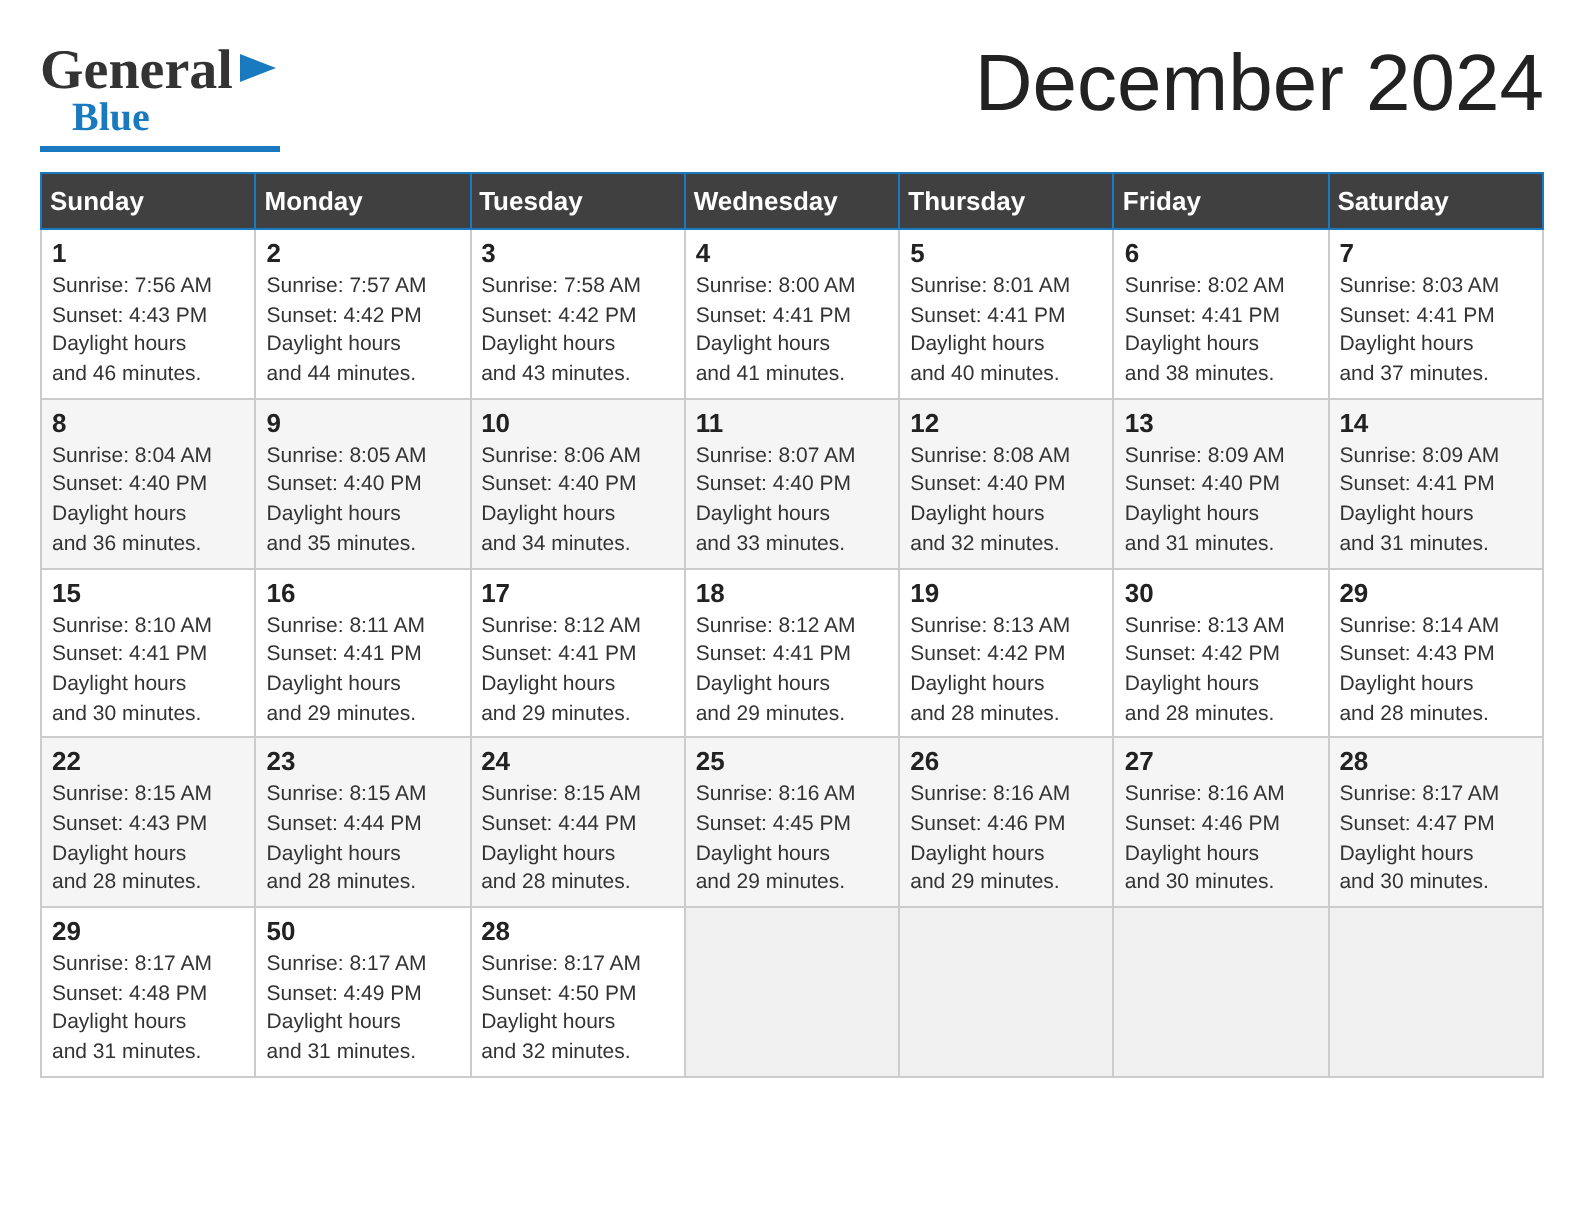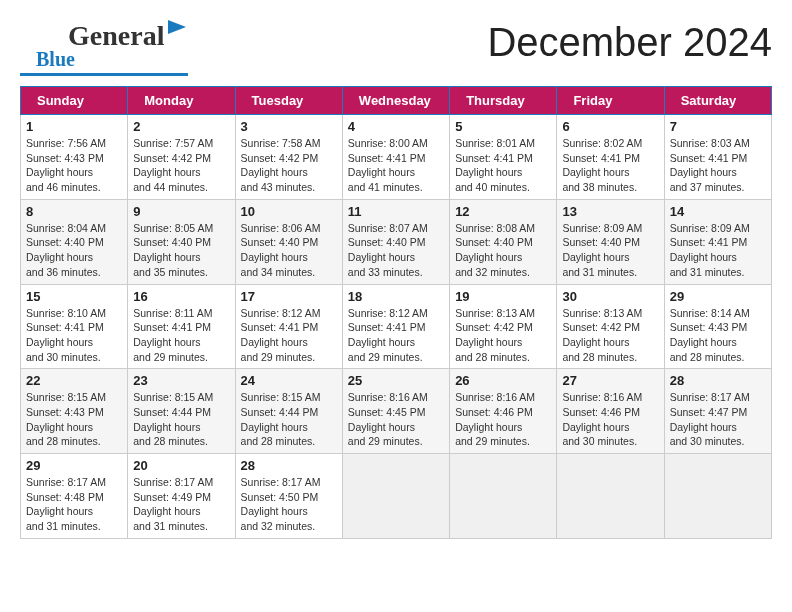--- a/index.html
+++ b/index.html
@@ -28,23 +28,23 @@
       font-size: 15px;
       color: #555;
       margin-top: 2px;
     }
     .calendar {
       width: 100%;
       border-collapse: collapse;
       font-size: 11px;
     }
     .calendar th {
-      background: #be185d;
+      background: #404040;
       color: #fff;
-      padding: 6px 16px;
+      padding: 6px 4px;
       text-align: left;
       font-size: 13px;
       font-weight: bold;
       border: 1px solid #1a7abf;
     }
     .calendar td {
       border: 1px solid #ccc;
       vertical-align: top;
       padding: 4px 5px;
       width: calc(100% / 7);
@@ -69,21 +69,21 @@
     .empty-cell {
       background: #f0f0f0 !important;
     }
     
     .logo-container {
       display: flex;
       flex-direction: column;
     }
     .logo-row1 {
       display: flex;
-      margin-left: 48px;
+      align-items: center;
     }
   </style>
 </head>
 <body>
 
 <div class="header">
   <div class="logo-container">
     <div class="logo-row1">
       <span style="font-size:28px;font-weight:bold;color:#333;font-family:Georgia,serif;">General</span>
       <svg width="22" height="22" viewBox="0 0 22 22" style="margin-left:2px;margin-top:-4px;">
@@ -378,21 +378,21 @@
         <td>
         <span class="day-num">29</span>
         <div class="day-info">
           Sunrise: 8:17 AM<br>
           Sunset: 4:48 PM<br>
           Daylight hours<br>
           and 31 minutes.
         </div>
       </td>
         <td>
-        <span class="day-num">20</span>
+        <span class="day-num">50</span>
         <div class="day-info">
           Sunrise: 8:17 AM<br>
           Sunset: 4:49 PM<br>
           Daylight hours<br>
           and 31 minutes.
         </div>
       </td>
         <td>
         <span class="day-num">28</span>
         <div class="day-info">

